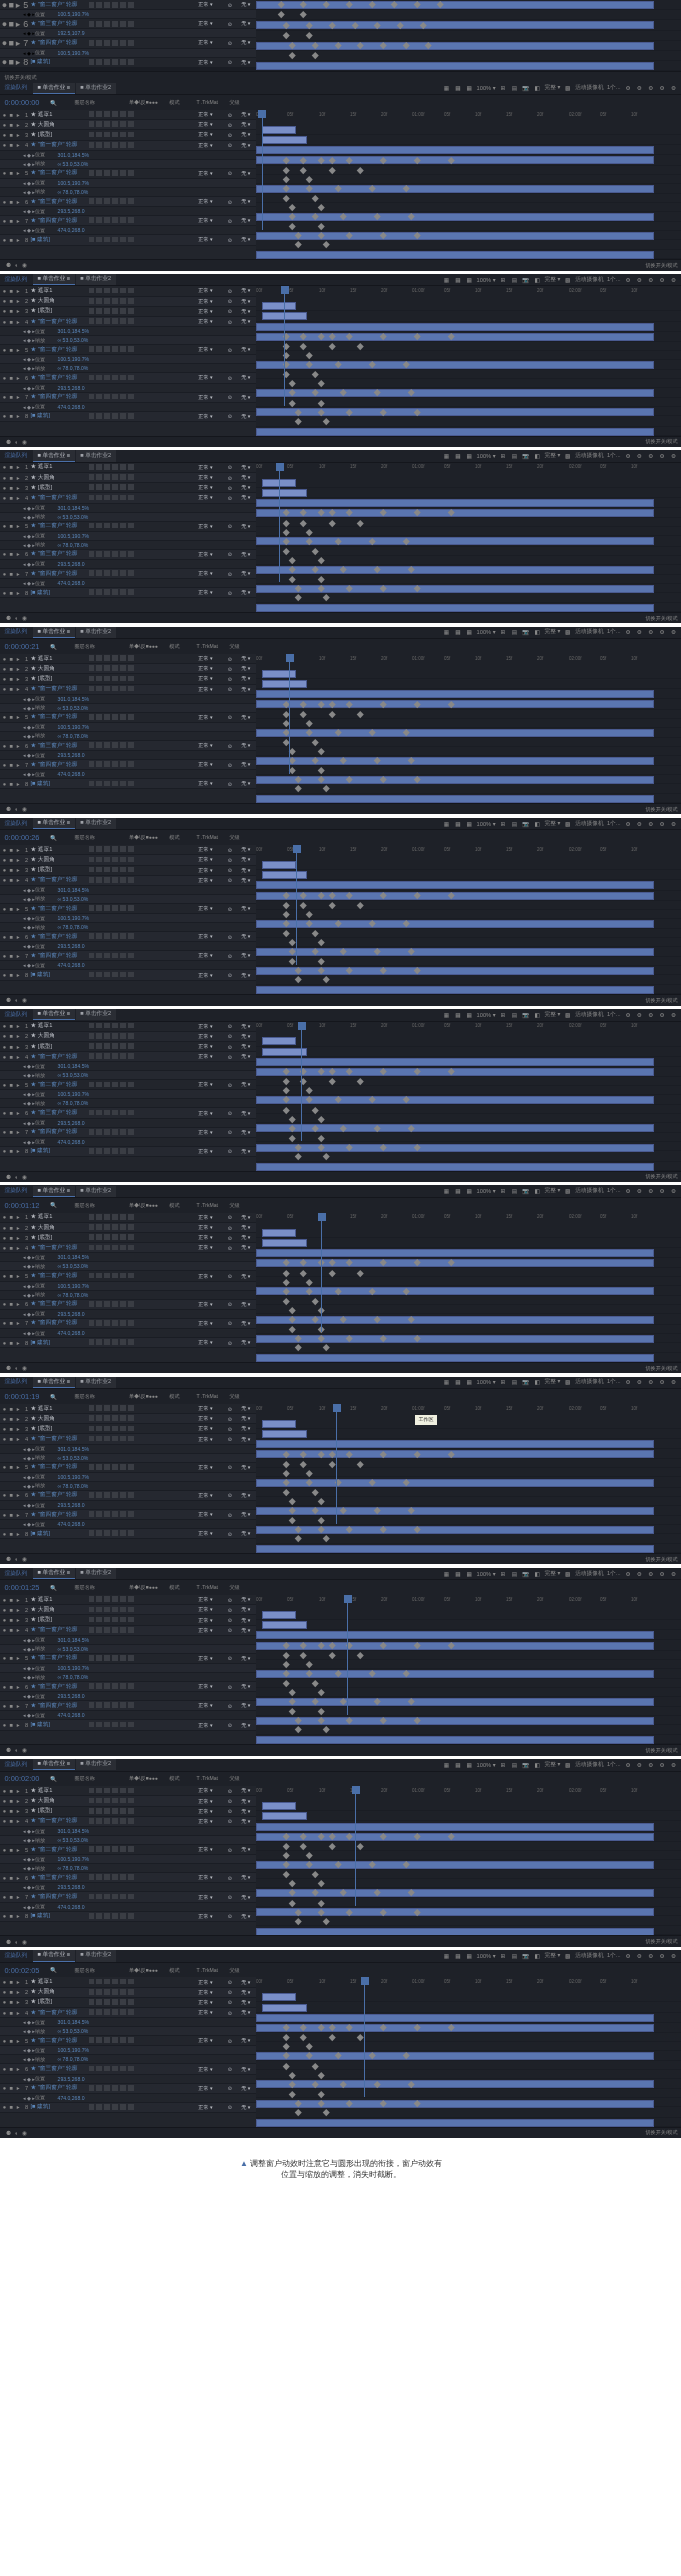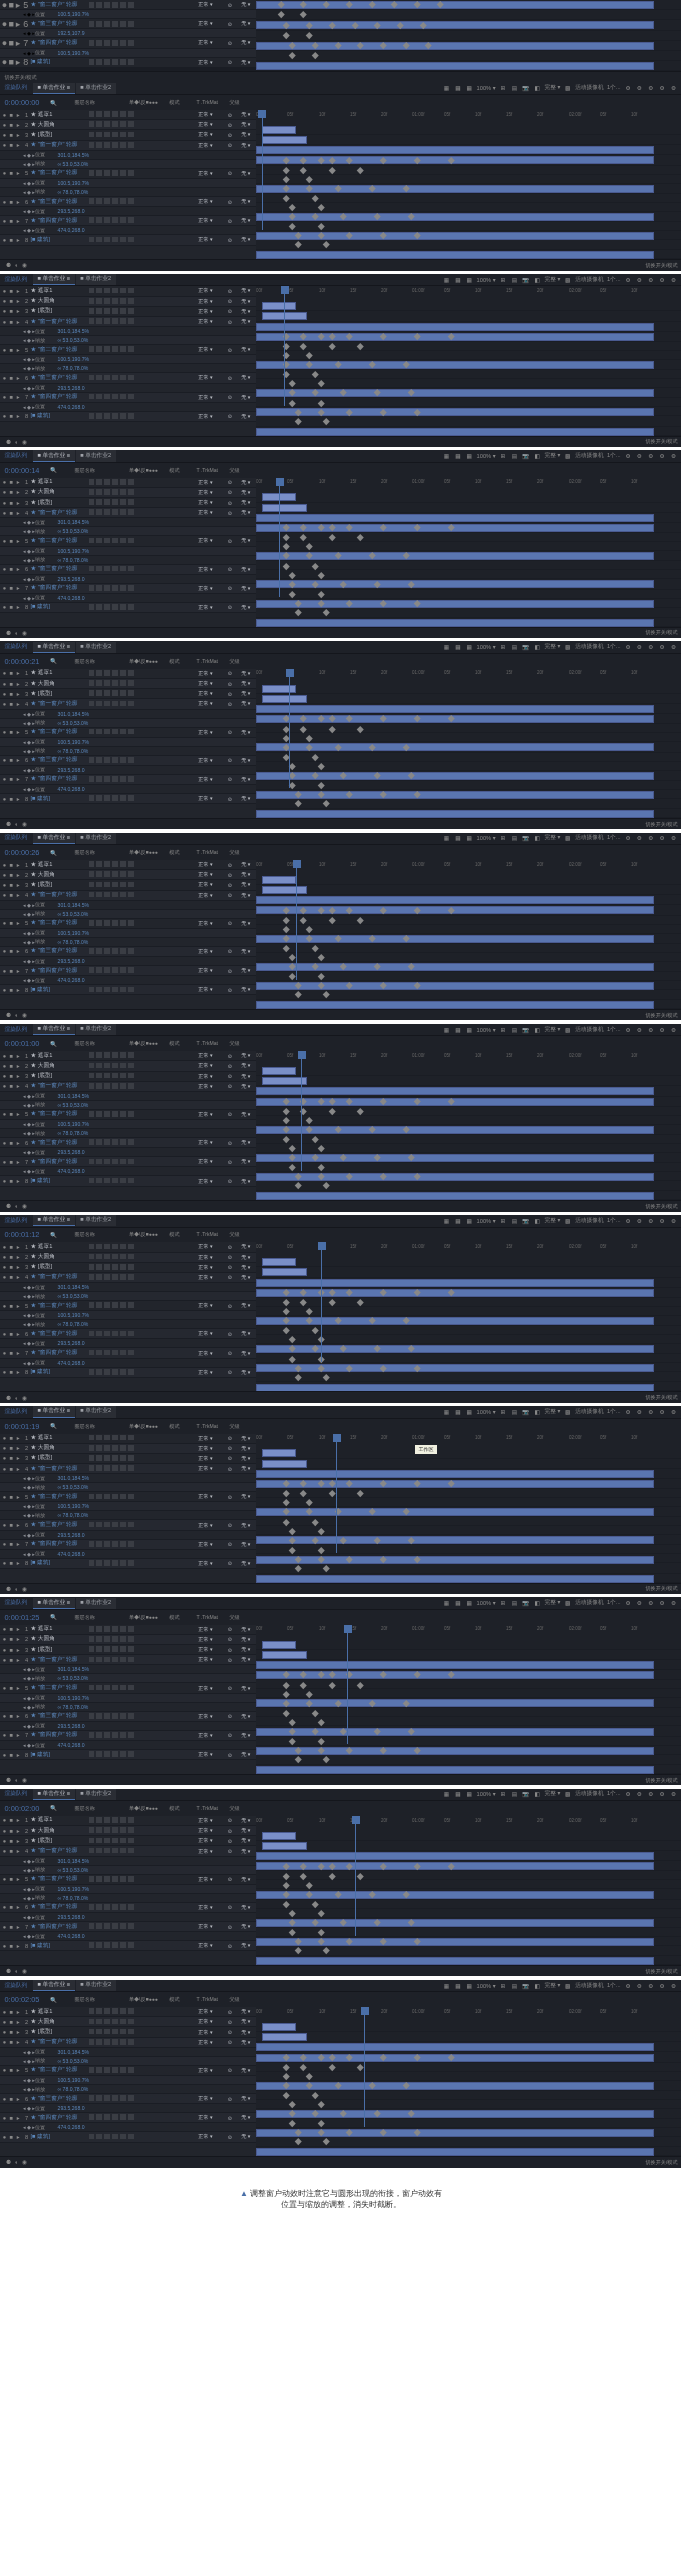--- a/index.html
+++ b/index.html
@@ -676,31 +676,20 @@
           <span class="toolbar-icon">▩</span>
           <span>活动摄像机</span>
           <span>1个...</span>
           <span class="toolbar-icon">⚙</span>
           <span class="toolbar-icon">⚙</span>
           <span class="toolbar-icon">⚙</span>
           <span class="toolbar-icon">⚙</span>
           <span class="toolbar-icon">⚙</span>
         </div>
       </div>
-      <div class="timecode-row">
-        <span class="timecode">0:00:00:14</span>
-        <span class="toolbar-icon">🔍</span>
-        <div class="col-headers">
-          <span style="margin-left:17px">图层名称</span>
-          <span style="margin-left:34px">单◆\反■●●●</span>
-          <span style="margin-left:11.4px">模式</span>
-          <span style="margin-left:17px">T .TrkMat</span>
-          <span style="margin-left:11.4px">父级</span>
-        </div>
-      </div>
       <div class="timeline-container">
         <div class="layers-side">
           <div class="layer-row">
             <span class="layer-toggle">●</span>
             <span class="layer-toggle">■</span>
             <span class="layer-toggle">▸</span>
             <span class="layer-idx">1</span>
             <span class="layer-name white">★ 遮罩1</span>
             <span><span class="icon-box"></span><span class="icon-box"></span><span class="icon-box"></span><span class="icon-box"></span><span class="icon-box"></span><span class="icon-box"></span></span>
             <span class="layer-mode">正常 ▾</span>
@@ -1459,31 +1448,20 @@
           <span class="toolbar-icon">▩</span>
           <span>活动摄像机</span>
           <span>1个...</span>
           <span class="toolbar-icon">⚙</span>
           <span class="toolbar-icon">⚙</span>
           <span class="toolbar-icon">⚙</span>
           <span class="toolbar-icon">⚙</span>
           <span class="toolbar-icon">⚙</span>
         </div>
       </div>
-      <div class="timecode-row">
-        <span class="timecode">0:00:01:00</span>
-        <span class="toolbar-icon">🔍</span>
-        <div class="col-headers">
-          <span style="margin-left:17px">图层名称</span>
-          <span style="margin-left:34px">单◆\反■●●●</span>
-          <span style="margin-left:11.4px">模式</span>
-          <span style="margin-left:17px">T .TrkMat</span>
-          <span style="margin-left:11.4px">父级</span>
-        </div>
-      </div>
       <div class="timeline-container">
         <div class="layers-side">
           <div class="layer-row">
             <span class="layer-toggle">●</span>
             <span class="layer-toggle">■</span>
             <span class="layer-toggle">▸</span>
             <span class="layer-idx">1</span>
             <span class="layer-name white">★ 遮罩1</span>
             <span><span class="icon-box"></span><span class="icon-box"></span><span class="icon-box"></span><span class="icon-box"></span><span class="icon-box"></span><span class="icon-box"></span></span>
             <span class="layer-mode">正常 ▾</span>

